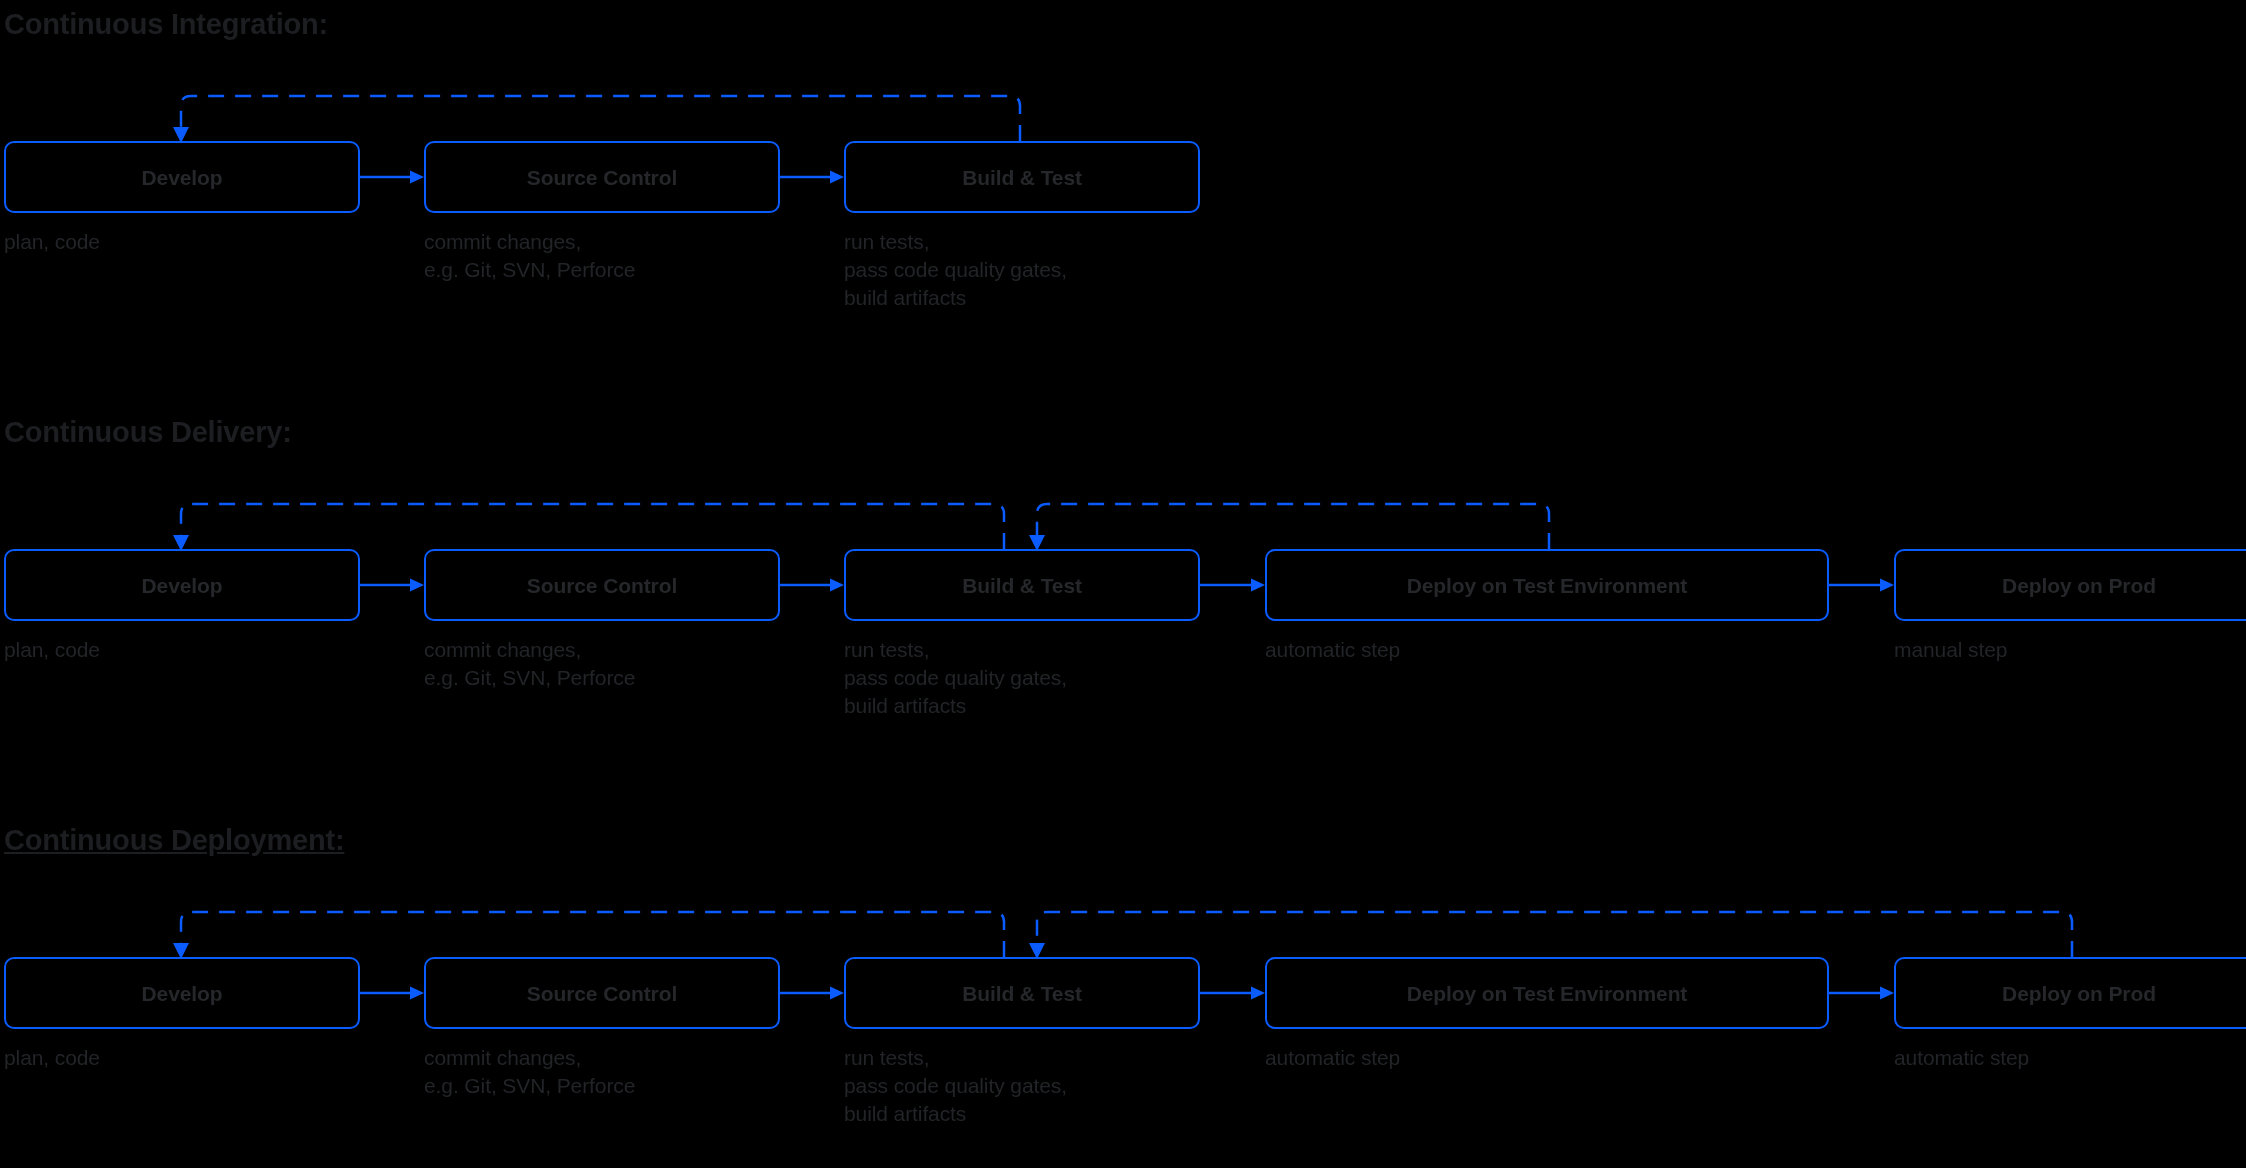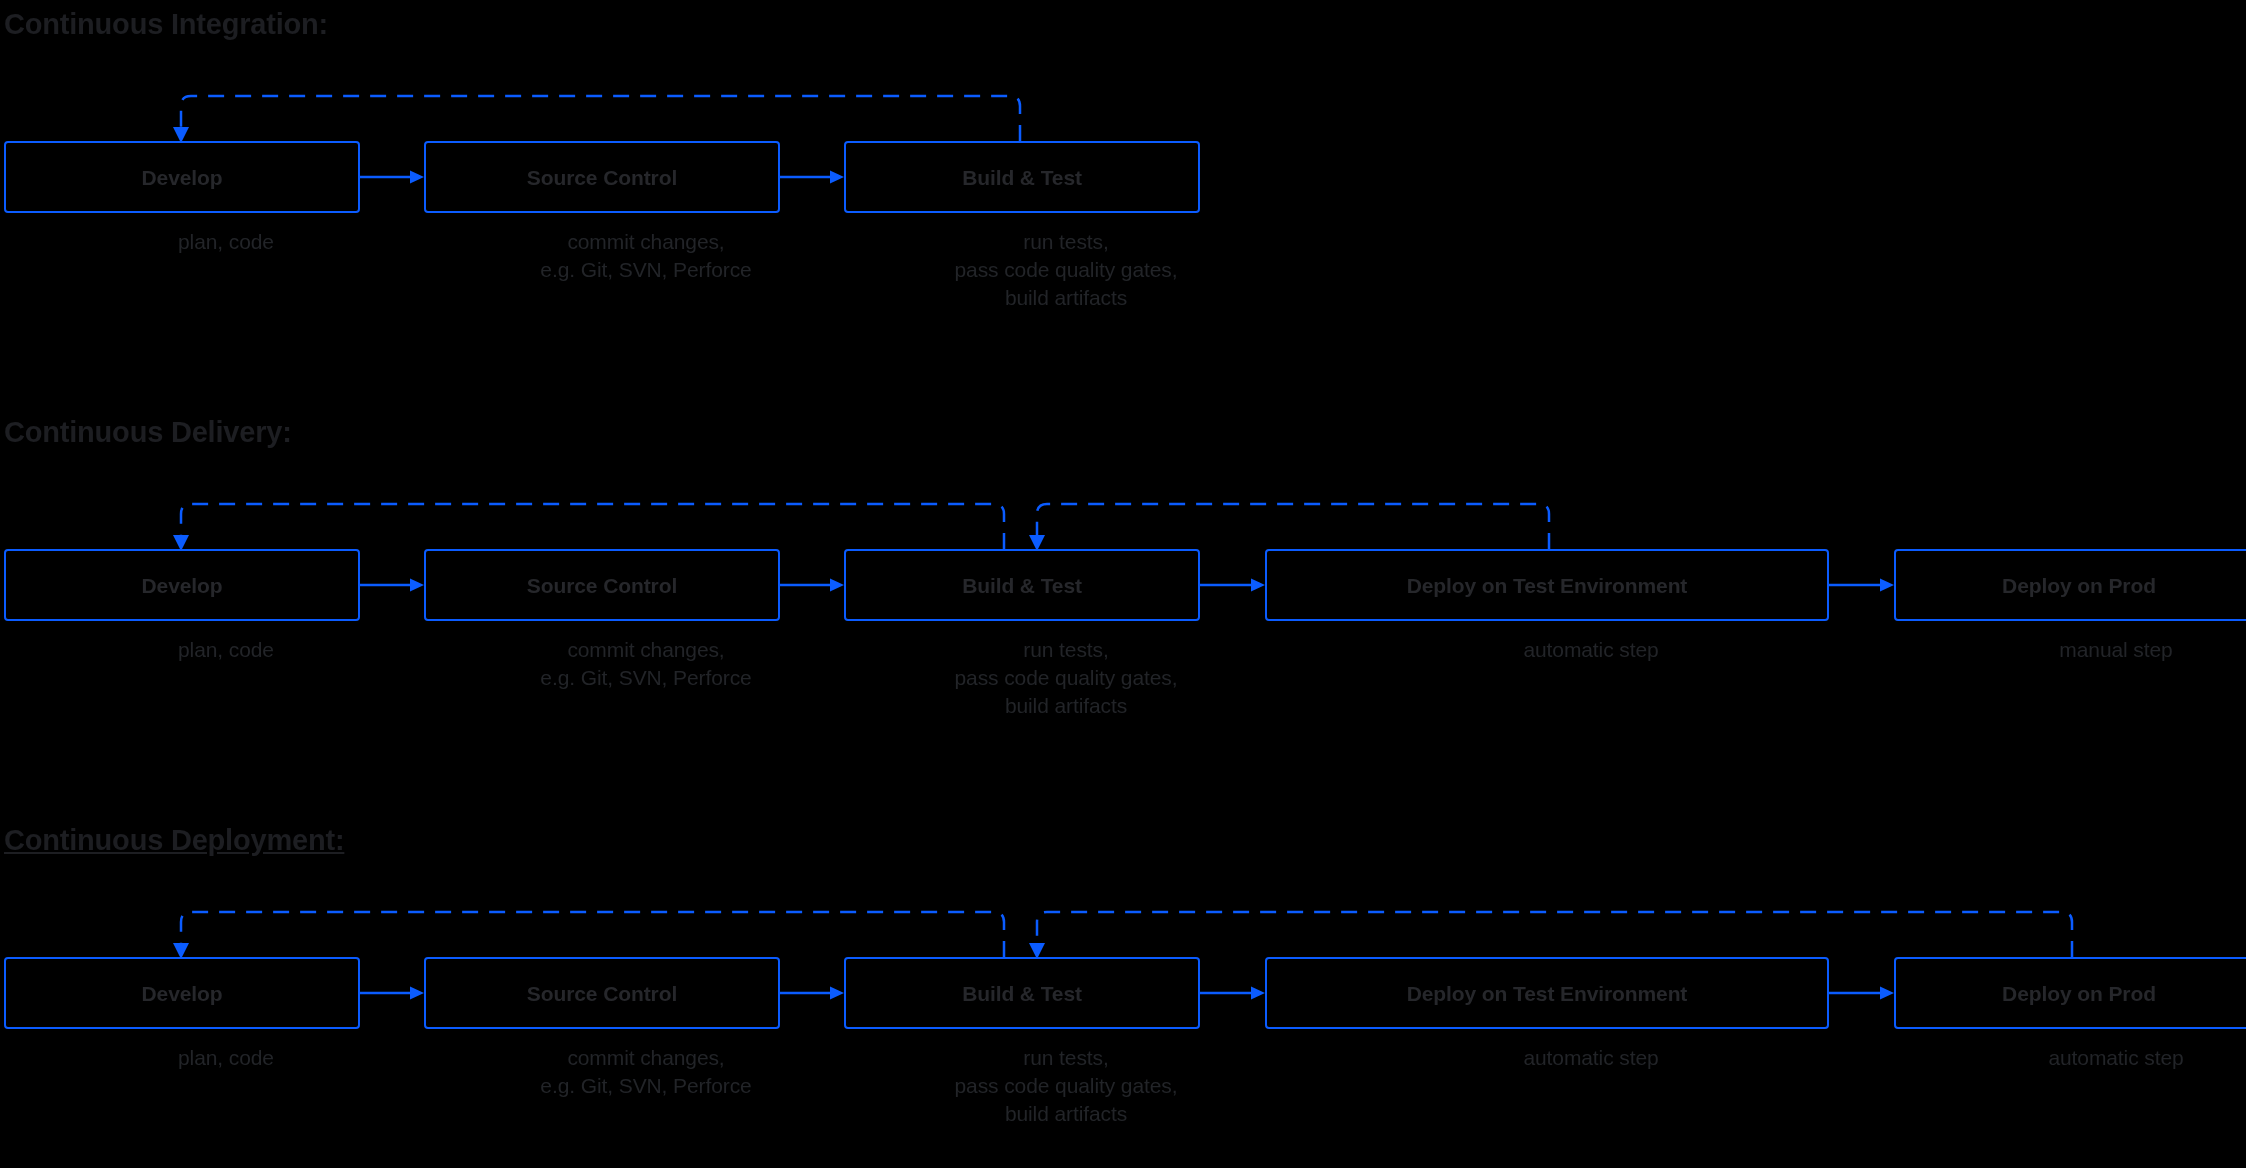--- a/index.html
+++ b/index.html
@@ -34,47 +34,46 @@
     letter-spacing: -0.2px;
     white-space: nowrap;
     line-height: 1;
   }
 
   
   .node {
     position: absolute;
     box-sizing: border-box;
     border: 2px solid #0b5cff;
-    border-radius: 4px;
+    border-radius: 10px;
     background: transparent;
     display: flex;
     align-items: center;
     justify-content: center;
     z-index: 3;
   }
   .node-label {
     font-size: 21px;
     font-weight: bold;
     color: #26272b;
     letter-spacing: -0.1px;
     white-space: nowrap;
     line-height: 1;
   }
 
   
   .caption {
     position: absolute;
-    text-align: center;
+    text-align: left;
     font-size: 21px;
     color: #222428;
     line-height: 28px;
     white-space: pre-line;
     letter-spacing: -0.1px;
     z-index: 2;
-    margin-left: 44px;
   }
 
   
   .wires {
     position: absolute;
     left: 0; top: 0;
     width: 2246px;
     height: 1168px;
     z-index: 1;
     pointer-events: none;

